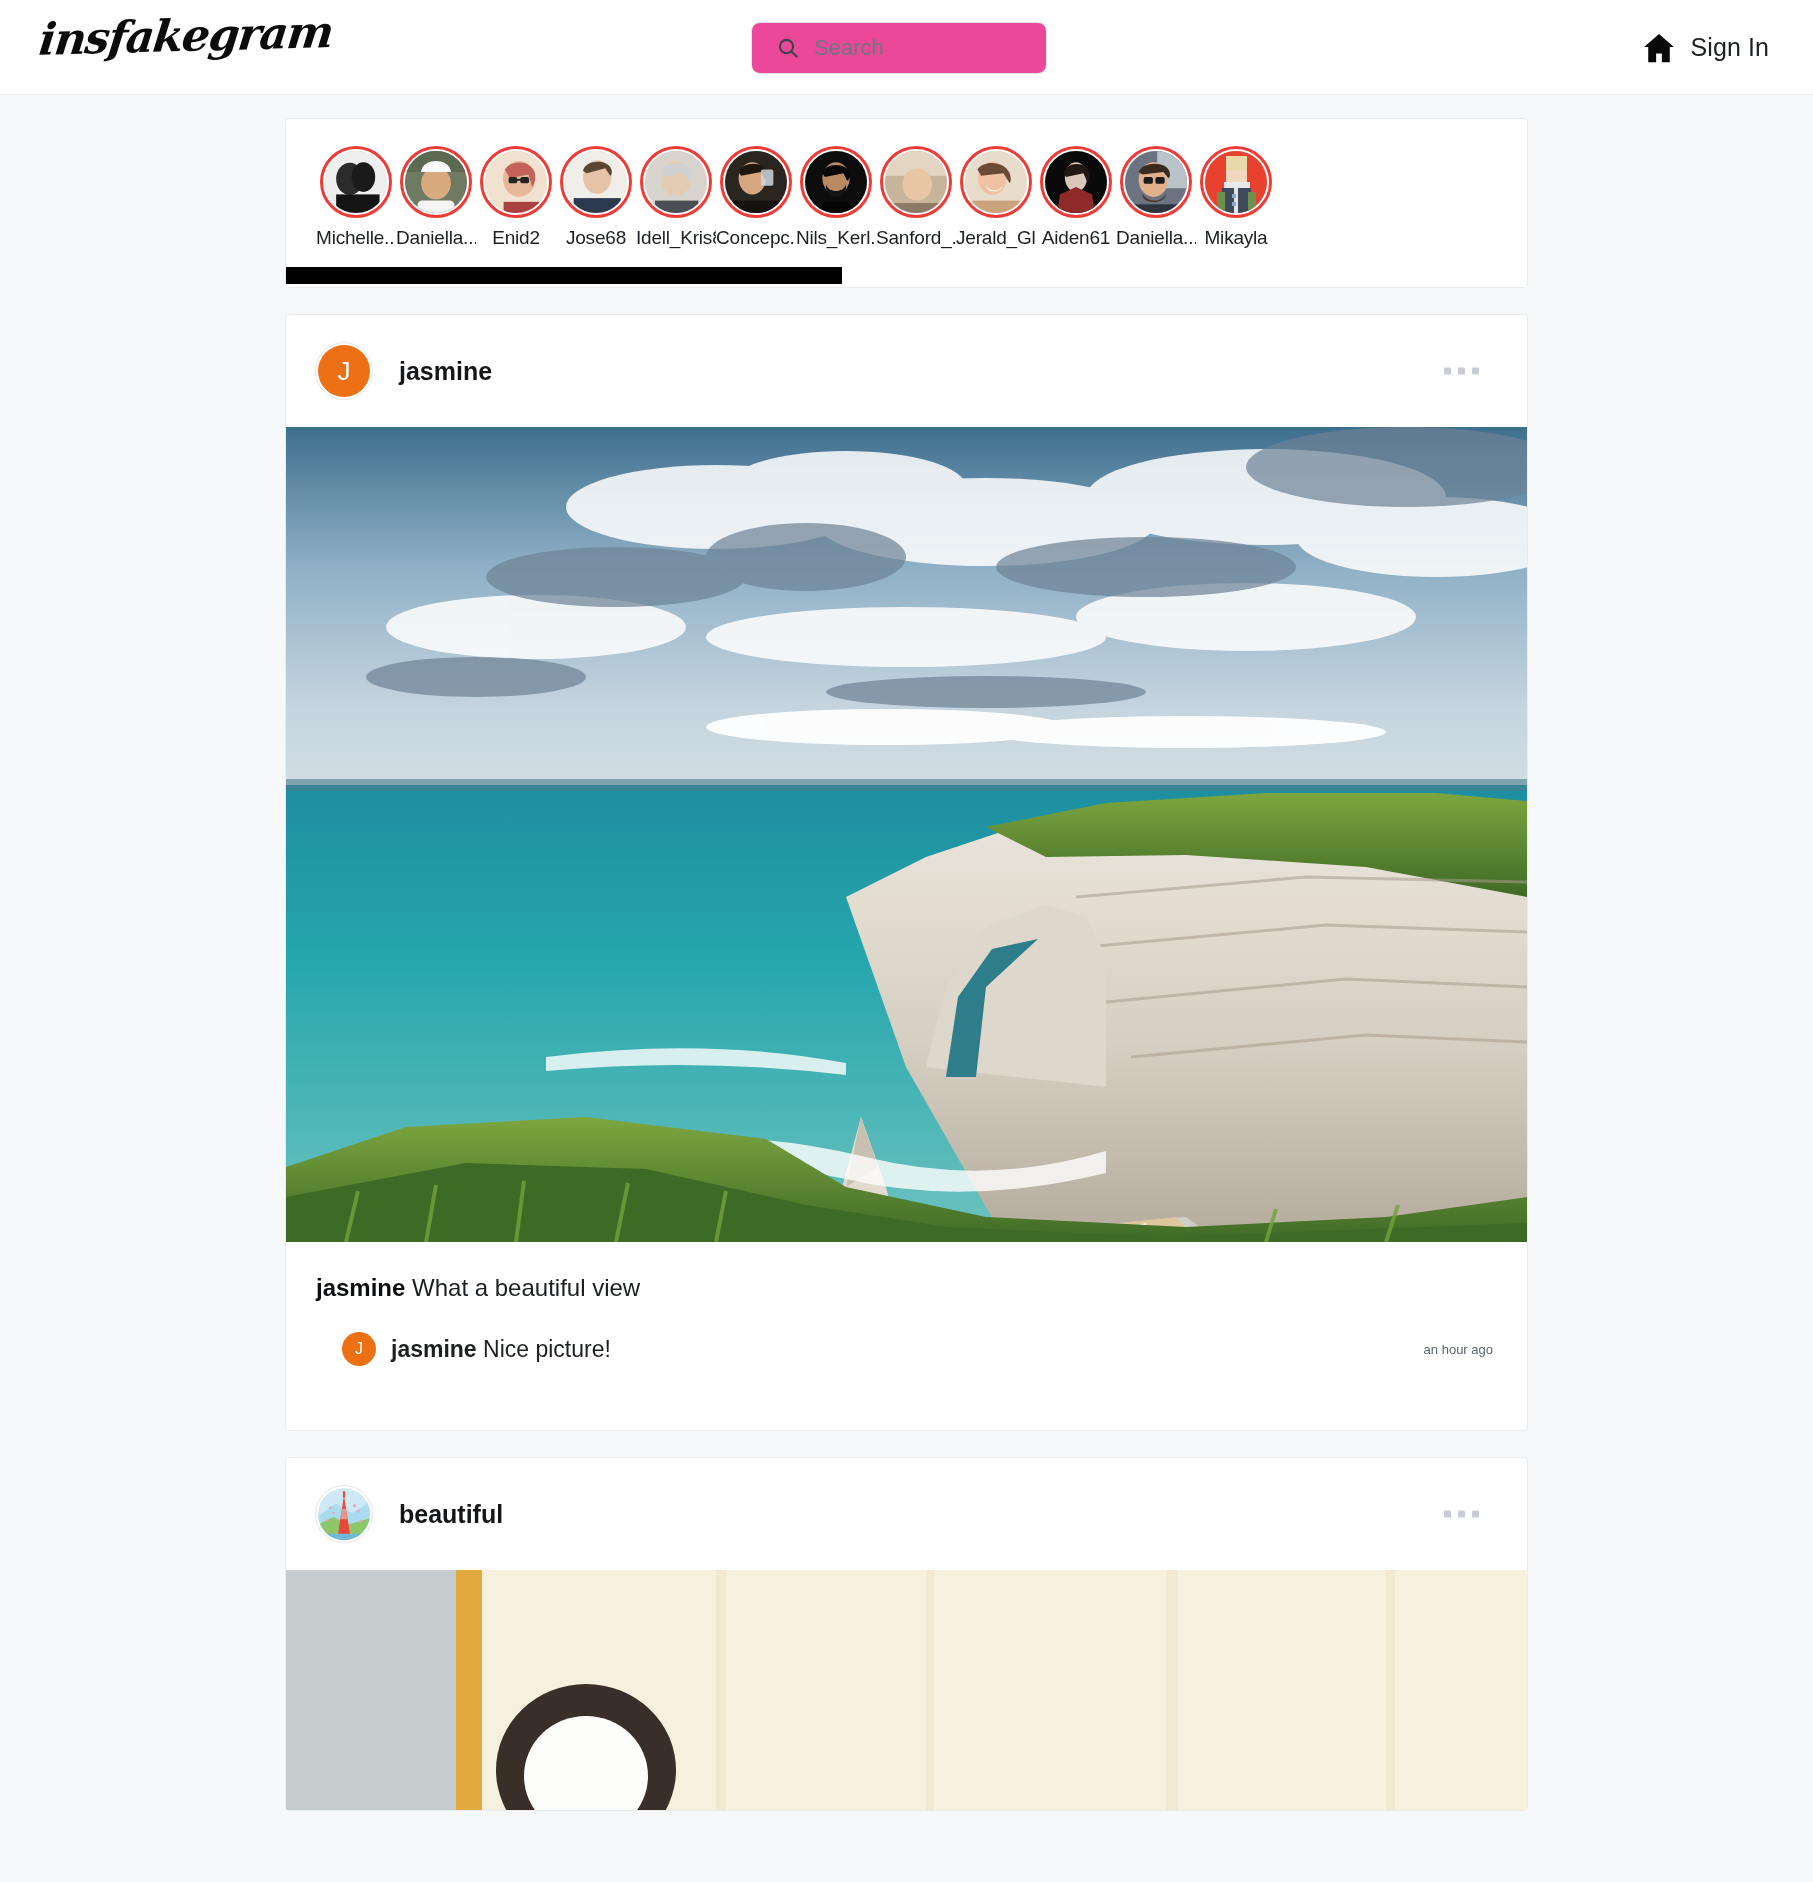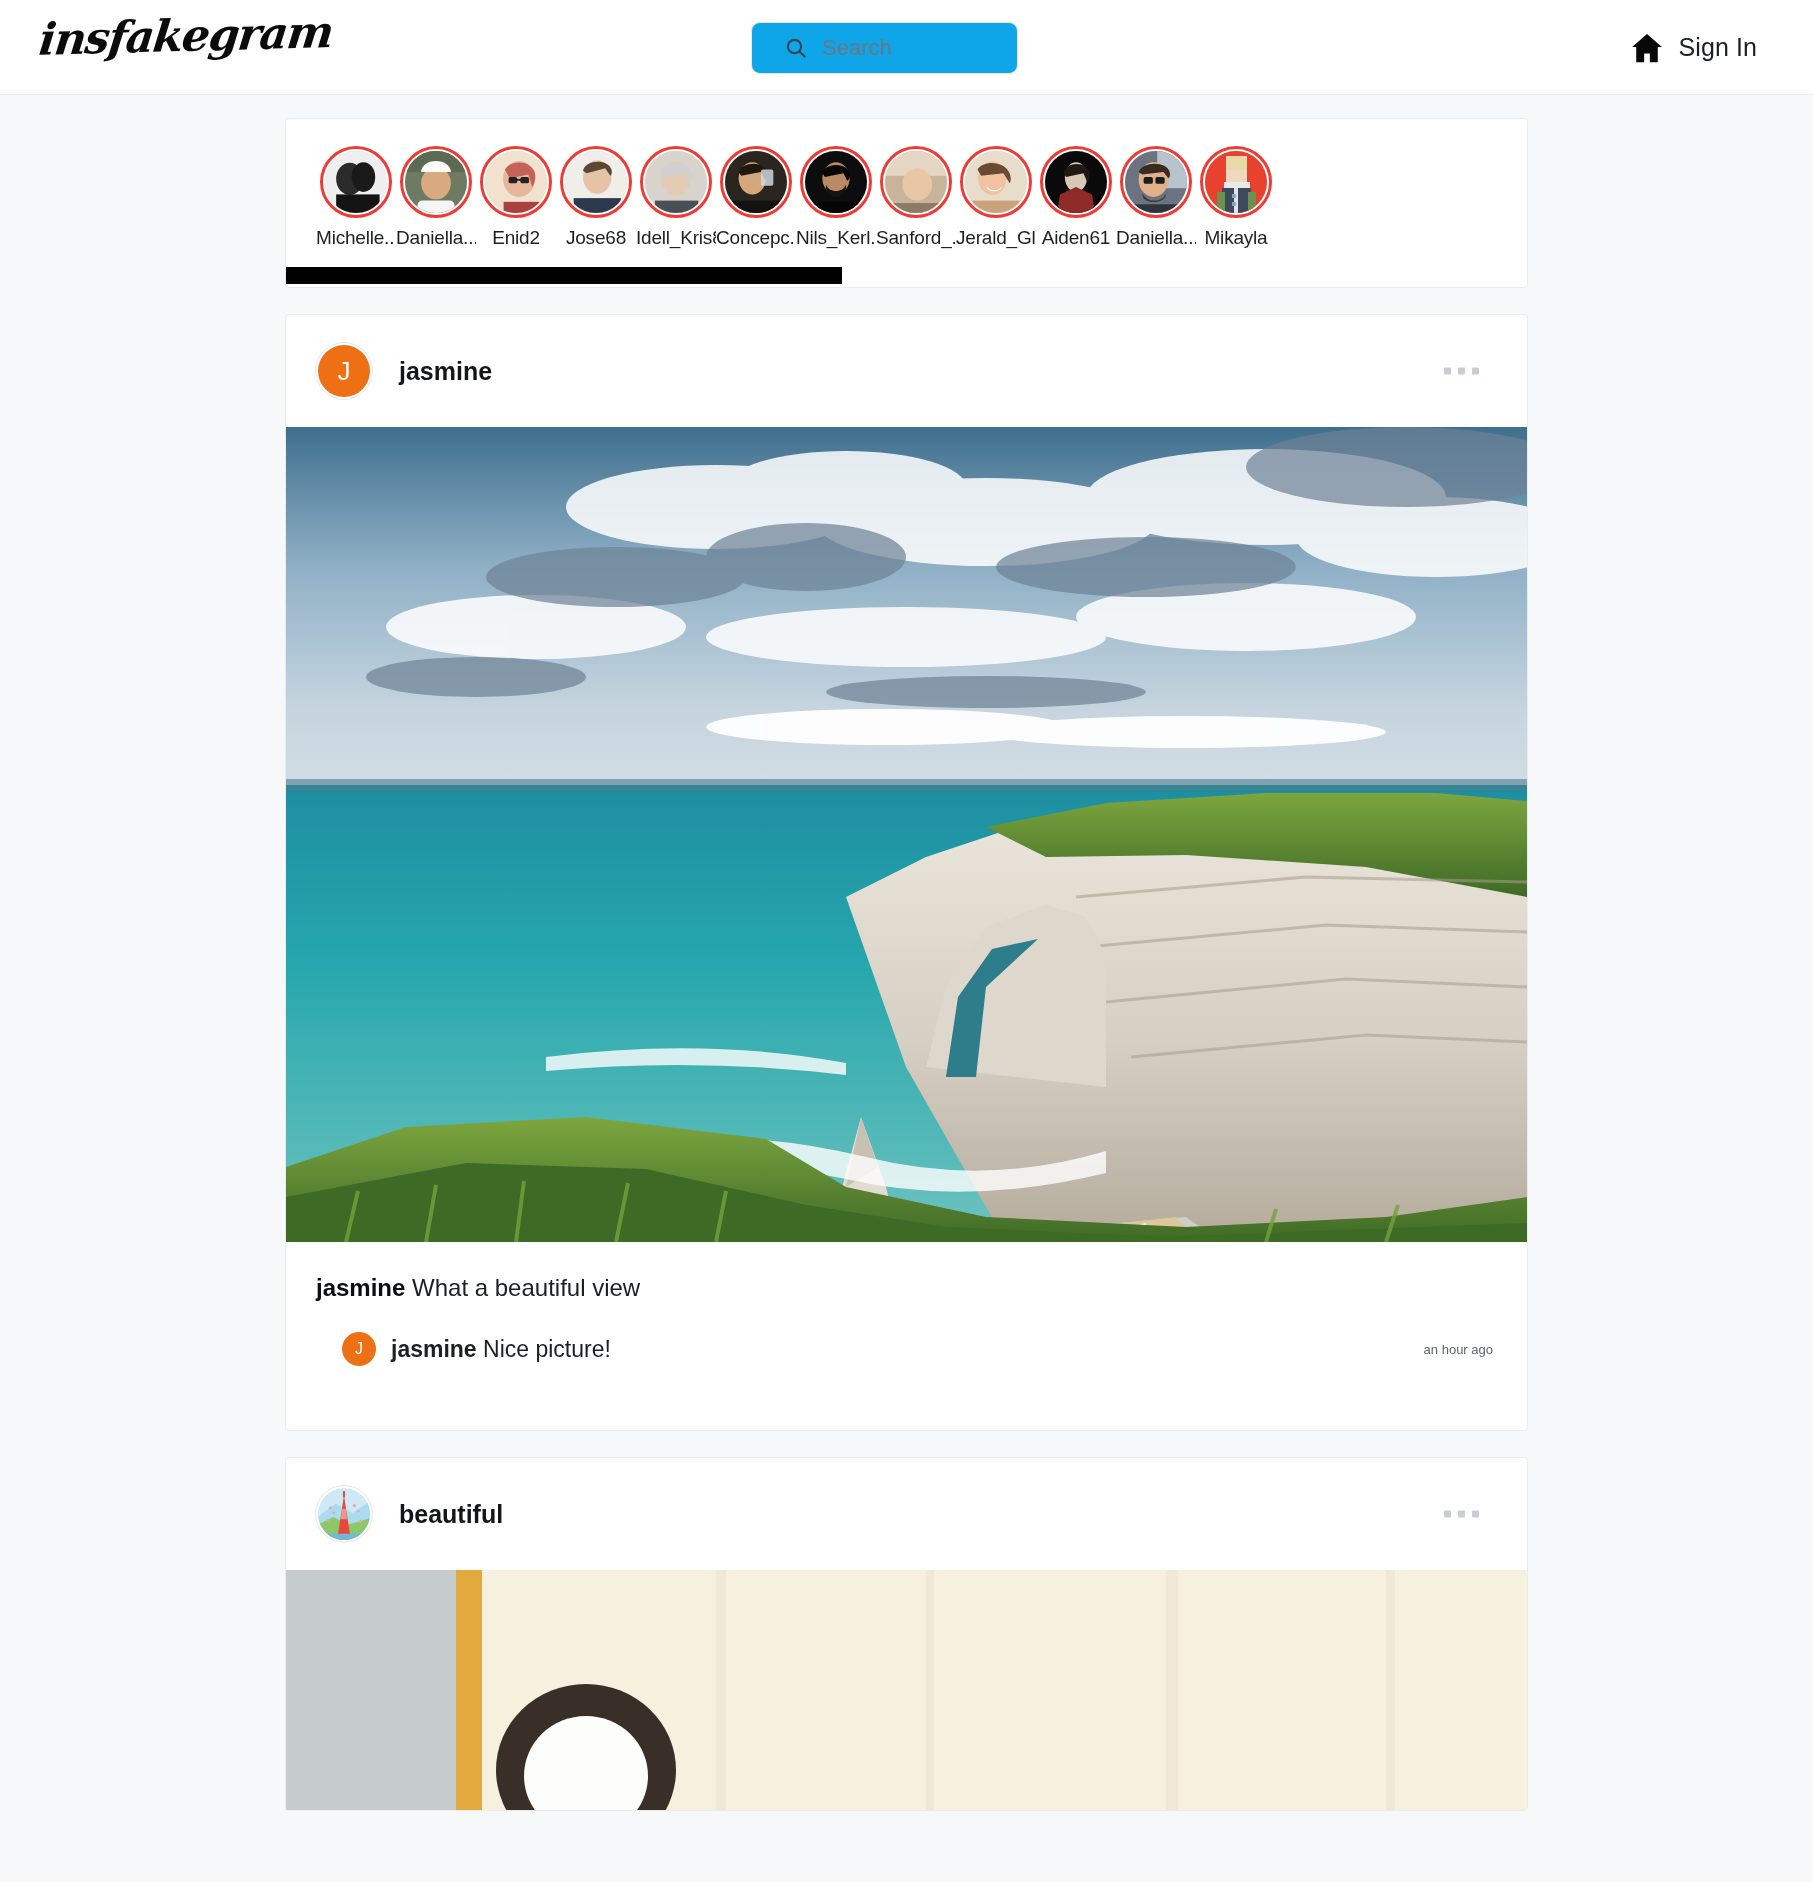--- a/index.html
+++ b/index.html
@@ -28,41 +28,41 @@
     font-weight: bold;
     font-size: 44px;
     letter-spacing: -1.5px;
     color: #0b0b0b;
     transform: skewX(-8deg) rotate(-1.5deg);
     user-select: none;
   }
   .search-wrap {
     position: absolute;
     left: 751px; top: 22px;
-    width: 267px; height: 52px;
-    background: #0ea5e9;
+    width: 296px; height: 52px;
+    background: #ec4899;
     border: 1px solid #e3e6ec;
     border-radius: 9px;
     display: flex;
     align-items: center;
-    padding: 0 32px;
+    padding: 0 24px;
     gap: 12px;
   }
   .search-wrap svg { flex: 0 0 auto; display:block; }
   .search-input {
     border: 0; outline: 0; background: transparent;
     font-family: "Liberation Sans", sans-serif;
     font-size: 22px; color: #2f3640;
     width: 100%;
   }
   .search-input::placeholder { color: #6e7682; }
 
   .right-nav {
     position: absolute;
-    right: 56px; top: 0; height: 95px;
+    right: 44px; top: 0; height: 95px;
     display: flex; align-items: center; gap: 12px;
   }
   .home-icon { display:block; width: 38px; height: 38px; }
   .signin {
     font-size: 25px;
     color: #1c1f23;
     cursor: pointer;
     letter-spacing: 0.1px;
   }
 

